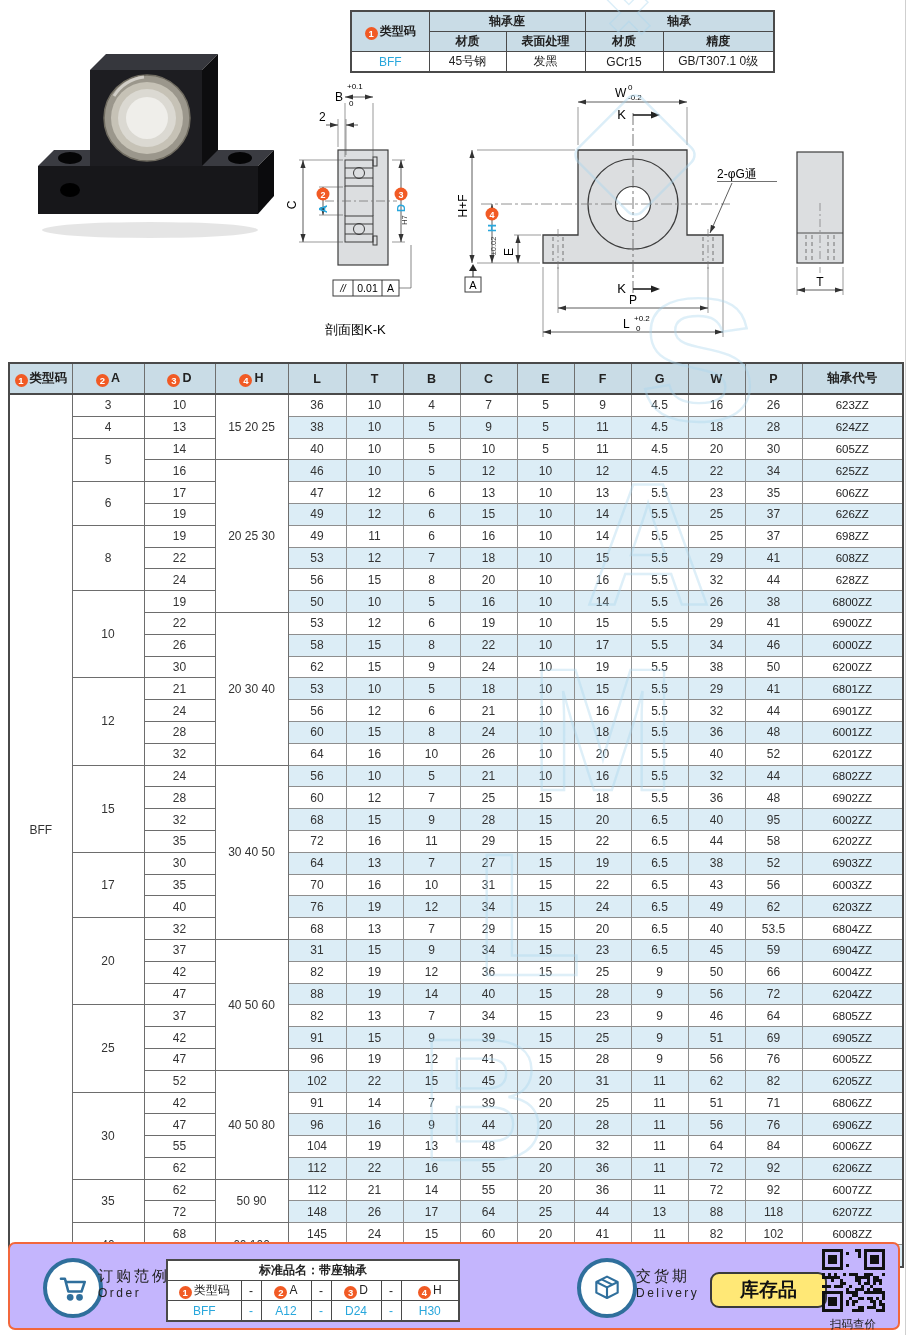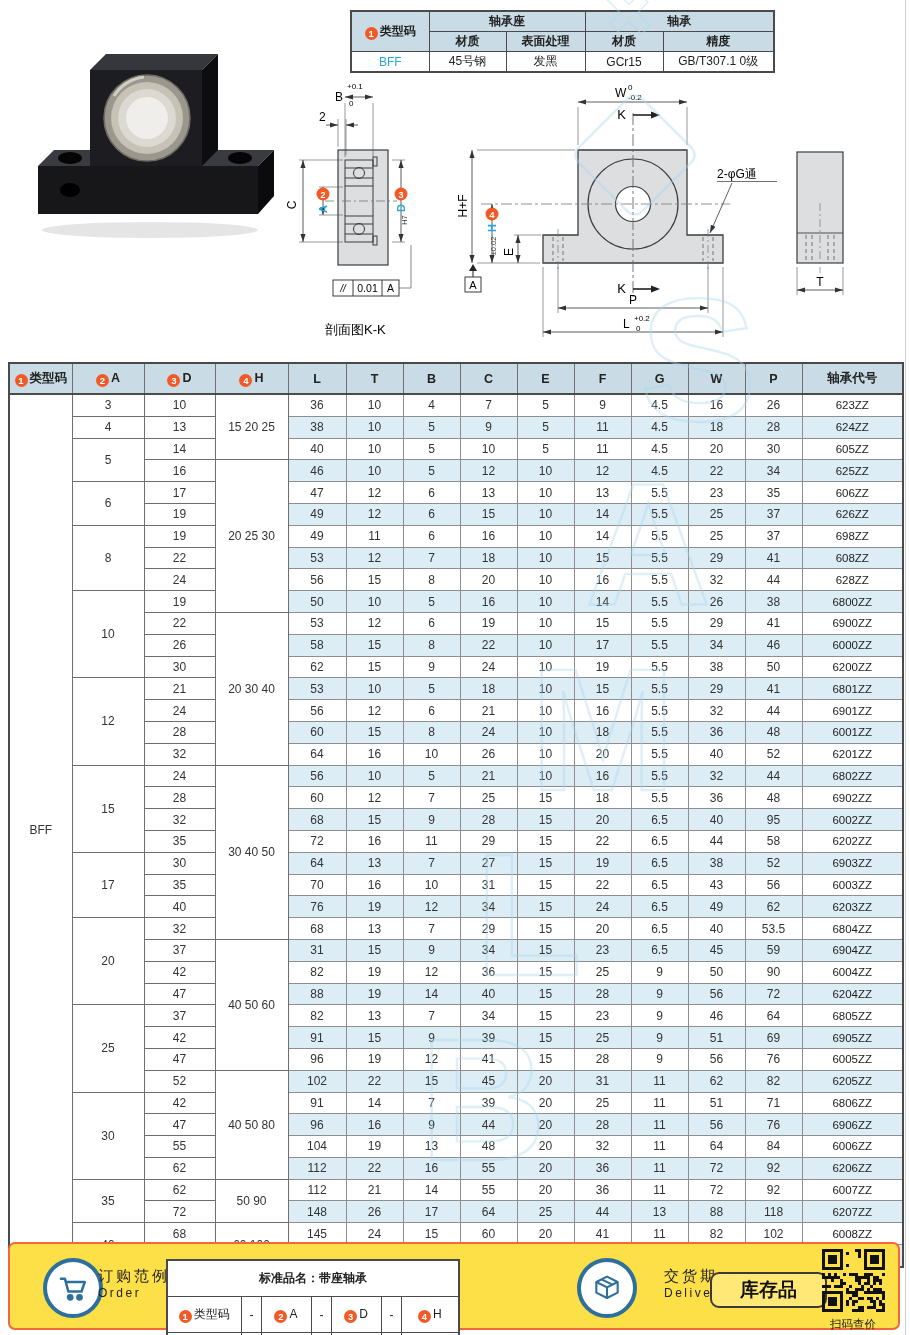--- a/index.html
+++ b/index.html
@@ -38,28 +38,28 @@
   .main-table th{background:#c9dce6;height:29px;font-weight:bold;font-size:12.5px;
                  border-color:#6f6f6f;border-bottom:2px solid #4a4a4a;}
   .main-table tbody td{height:20.8px;color:#333;}
   .main-table td.col-type,.main-table td.col-a,.main-table td.col-d,.main-table td.col-h{
       background:#fff;border-color:#6d6d6d;}
   .main-table td.alt{background:#dcedf6;}
   .main-table td.col-code{font-size:11.5px;color:#222;margin-top:7px;}
 
   
   .footer{position:absolute;left:8px;top:1242px;width:892px;height:88px;border:2px solid #f2673c;
-          border-radius:7px;box-sizing:border-box;background:#fde047;z-index:4;}
+          border-radius:7px;box-sizing:border-box;background:#c4b5fd;z-index:4;}
   .icon-circle{position:absolute;width:52px;height:52px;border:4.5px solid #2f6f9c;border-radius:50%;
           background:#fff;display:flex;align-items:center;justify-content:center;}
   .f-label-cn{font-size:15px;letter-spacing:3px;color:#222;line-height:18px;white-space:nowrap;}
   .f-label-en{font-size:12px;letter-spacing:2.5px;color:#222;line-height:16px;white-space:nowrap;}
   .order-table{position:absolute;left:156px;top:15px;width:292px;border-collapse:collapse;
                table-layout:fixed;font-size:12px;border:2px solid #4a4a4a;}
-  .order-table td{border:1px solid #4a4a4a;text-align:center;height:19px;padding:8px;background:#fff;}
+  .order-table td{border:1px solid #4a4a4a;text-align:center;height:19px;padding:0;background:#fff;}
   .order-table .tt{font-weight:bold;}
   .stock-badge{position:absolute;left:700px;top:28px;padding:3px 28px;background:#ffe876;
                border:2px solid #3a3a3a;border-radius:9px;font-size:19px;font-weight:bold;color:#111;}
   .qr-wrap{position:absolute;left:810px;top:5px;width:66px;text-align:center;}
   .qr-caption{font-size:11.5px;margin-top:1px;white-space:nowrap;}
 </style>
 </head>
 <body>
 
 <div class="page">
@@ -665,21 +665,21 @@
         <tr>
           <td class="col-d cyan">42</td>
           <td class="col-v">82</td>
           <td class="col-v">19</td>
           <td class="col-v">12</td>
           <td class="col-v">36</td>
           <td class="col-v">15</td>
           <td class="col-v">25</td>
           <td class="col-v">9</td>
           <td class="col-v">50</td>
-          <td class="col-v">90</td>
+          <td class="col-v">66</td>
           <td class="col-code">6004ZZ</td>
         </tr>
         <tr>
           <td class="col-d cyan">47</td>
           <td class="col-v alt">88</td>
           <td class="col-v alt">19</td>
           <td class="col-v alt">14</td>
           <td class="col-v alt">40</td>
           <td class="col-v alt">15</td>
           <td class="col-v alt">28</td>
@@ -915,21 +915,21 @@
       </table>
 
     <div class="icon-circle" style="left:567px;top:14px;">
       <svg width="32" height="32" viewBox="0 0 24 24" fill="none" stroke="#2f6f9c" stroke-width="1.6" stroke-linejoin="round">
         <path d="M12,3.5 L20,7.5 L20,15.5 L12,19.5 L4,15.5 L4,7.5 Z"></path>
         <path d="M4,7.5 L12,11.5 L20,7.5"></path>
         <path d="M12,11.5 L12,19.5"></path>
         <path d="M8,5.5 L16,9.5"></path>
       </svg>
     </div>
-    <div style="position:absolute;left:654px;top:23px;">
+    <div style="position:absolute;left:626px;top:23px;">
       <div class="f-label-cn">交货期</div>
       <div class="f-label-en">Delivery</div>
     </div>
 
     <div class="stock-badge">库存品</div>
 
     <div class="qr-wrap">
       <svg width="63" height="63">
           <rect x="0" y="0" width="3" height="3" fill="#111"></rect>
           <rect x="3" y="0" width="3" height="3" fill="#111"></rect>

